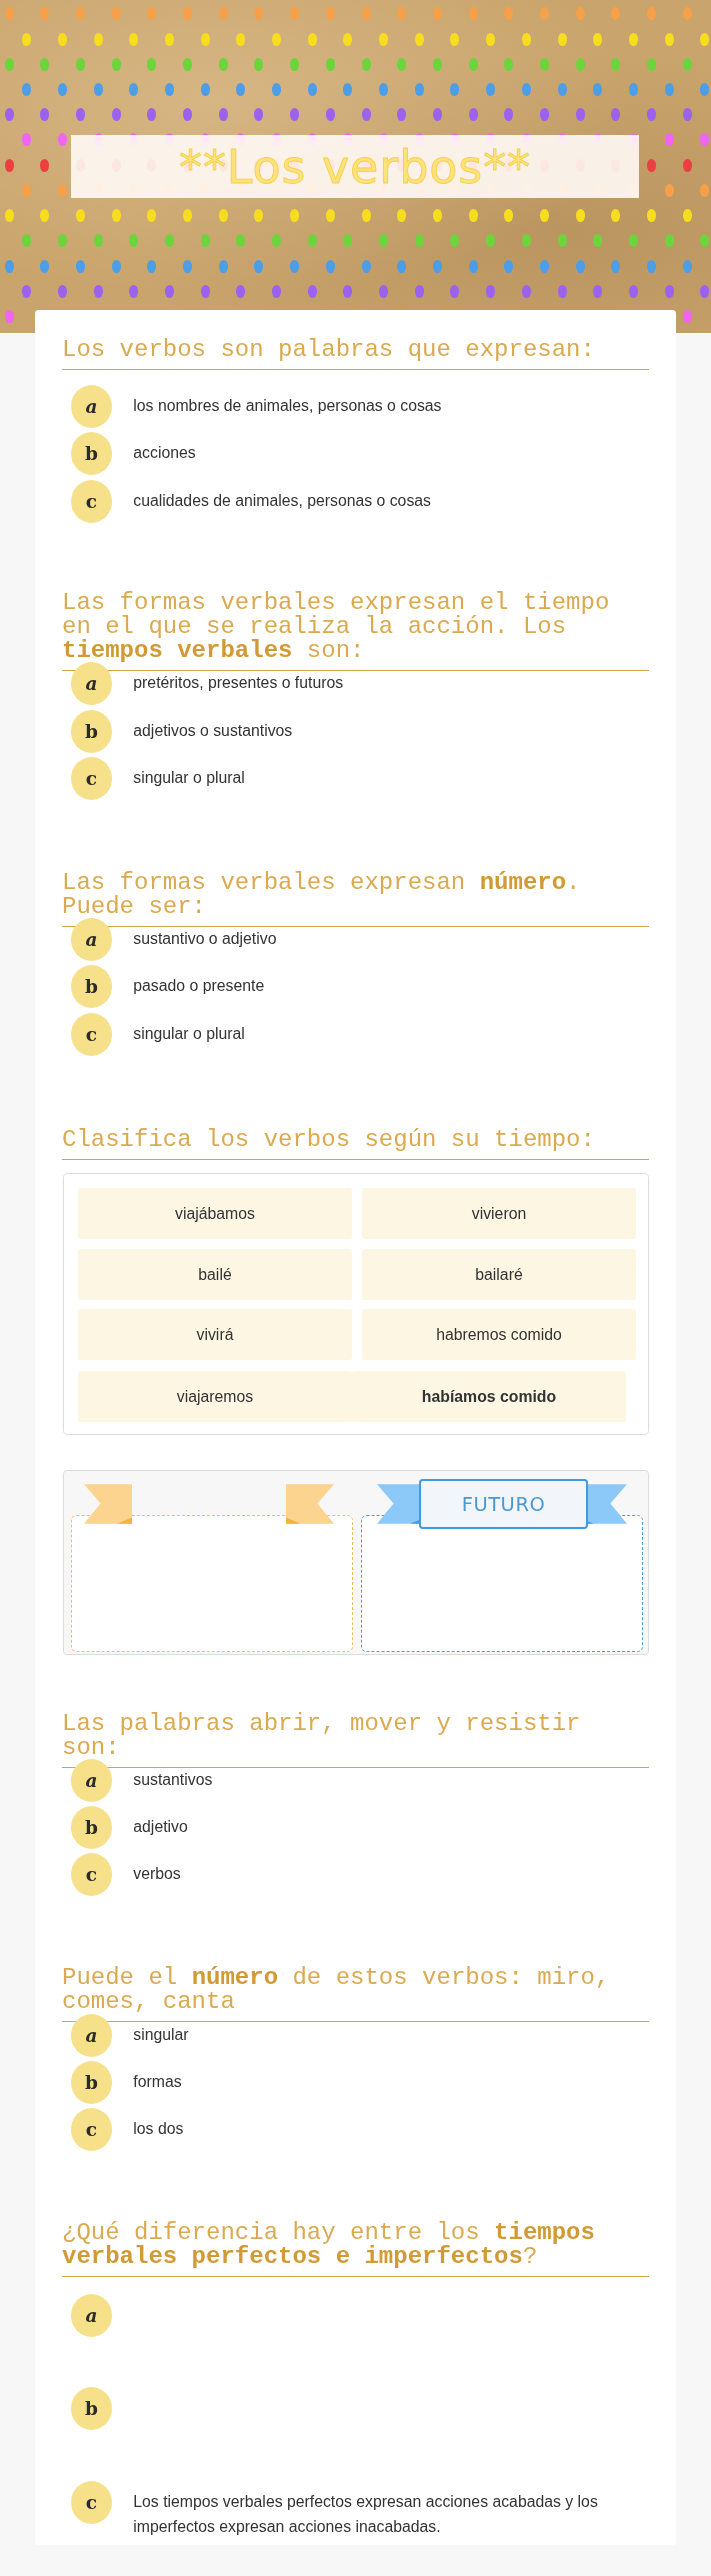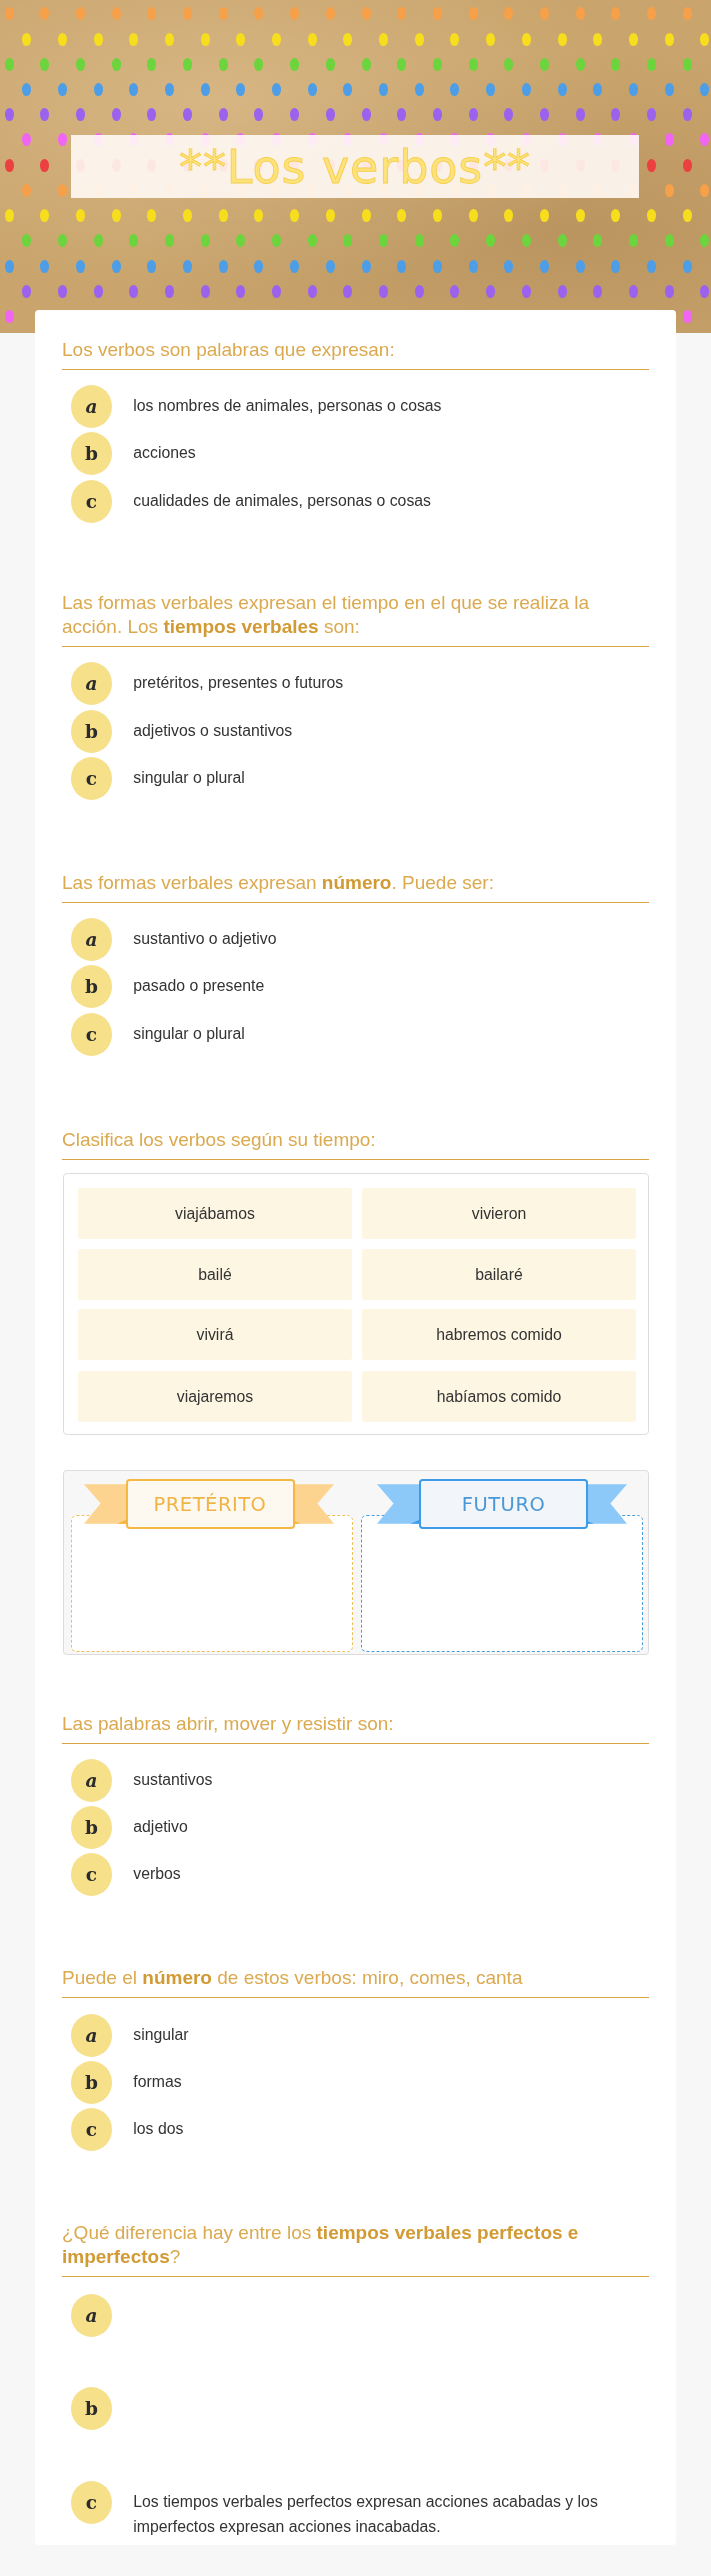--- a/index.html
+++ b/index.html
@@ -27,22 +27,22 @@
     -webkit-text-stroke: 0.9px #f6cf4f;
   }
 
   .card {
     position: absolute; left: 35px; top: 310px; width: 641px; height: 2235px;
     background: #ffffff; border-radius: 3.7px;
   }
 
   .q-heading {
     position: absolute; left: 27px; width: 587px;
-    font-family: Liberation Sans, sans-serif;
-    font-size: 19px; line-height: 24px; color: #dba94f;
+    font-family: Liberation Mono, monospace;
+    font-size: 24px; line-height: 24px; color: #dba94f;
     padding-bottom: 7.4px;
     border-bottom: 1.4px solid #d8a43f;
   }
   .q-heading b { font-weight: bold; color: #d29a34; }
 
   .option { position: absolute; left: 36px; width: 575px; display: flex; align-items: flex-start; }
   .opt-circle {
     width: 41px; height: 43px; border-radius: 50%;
     background: #f6e08a; flex: 0 0 41px;
     display: flex; align-items: center; justify-content: center;
@@ -399,37 +399,36 @@
 
   <div class="q-heading" style="top:818px;">Clasifica los verbos según su tiempo:</div>
   <div class="tiles-box">
     <div class="tile" style="left:14px; top:14px;">viajábamos</div>
     <div class="tile" style="left:298px; top:14px;">vivieron</div>
     <div class="tile" style="left:14px; top:75px;">bailé</div>
     <div class="tile" style="left:298px; top:75px;">bailaré</div>
     <div class="tile" style="left:14px; top:135px;">vivirá</div>
     <div class="tile" style="left:298px; top:135px;">habremos comido</div>
     <div class="tile" style="left:14px; top:197px;">viajaremos</div>
-    <div class="tile" style="left:298px; top:197px;">habíamos comido</div>
+    <div class="tile" style="left:288px; top:197px;font-weight:bold;">habíamos comido</div>
   </div>
 
   <div class="drop-box">
     <div class="drop-zone orange"></div>
     <div class="drop-zone blue"></div>
 
     <div class="ribbon orange" style="left:19.5px;">
       <svg class="tail" style="left:0;" viewBox="0 0 52 43">
           <polygon points="0,0 52,0 52,43 0,43 18,21" fill="#fcd48f"></polygon>
           <polygon points="36,43 52,43 52,36" fill="#f4b23a"></polygon>
         </svg>
       <svg class="tail" style="left:202px;" viewBox="0 0 52 43">
           <polygon points="0,0 52,0 34,21 52,43 0,43" fill="#fcd48f"></polygon>
           <polygon points="0,36 0,43 16,43" fill="#f4b23a"></polygon>
         </svg>
-      <div class="label-box">PRETÉRITO</div>
     </div>
 
     <div class="ribbon blue" style="left:313px;">
       <svg class="tail" style="left:0;" viewBox="0 0 52 43">
           <polygon points="0,0 52,0 52,43 0,43 18,21" fill="#8cc9f9"></polygon>
           <polygon points="36,43 52,43 52,36" fill="#3d9cec"></polygon>
         </svg>
       <svg class="tail" style="left:202px;" viewBox="0 0 52 43">
           <polygon points="0,0 52,0 34,21 52,43 0,43" fill="#8cc9f9"></polygon>
           <polygon points="0,36 0,43 16,43" fill="#3d9cec"></polygon>

